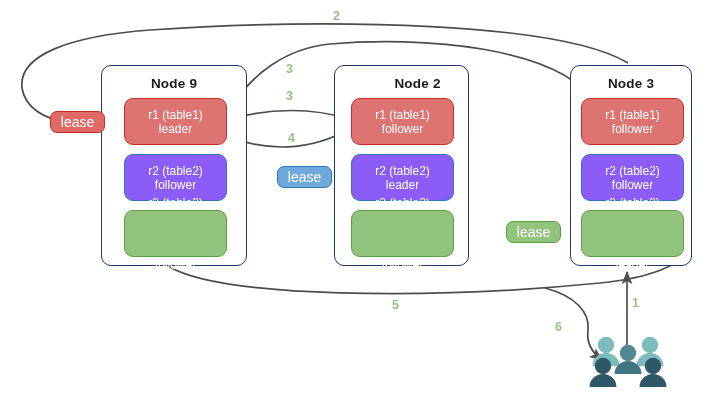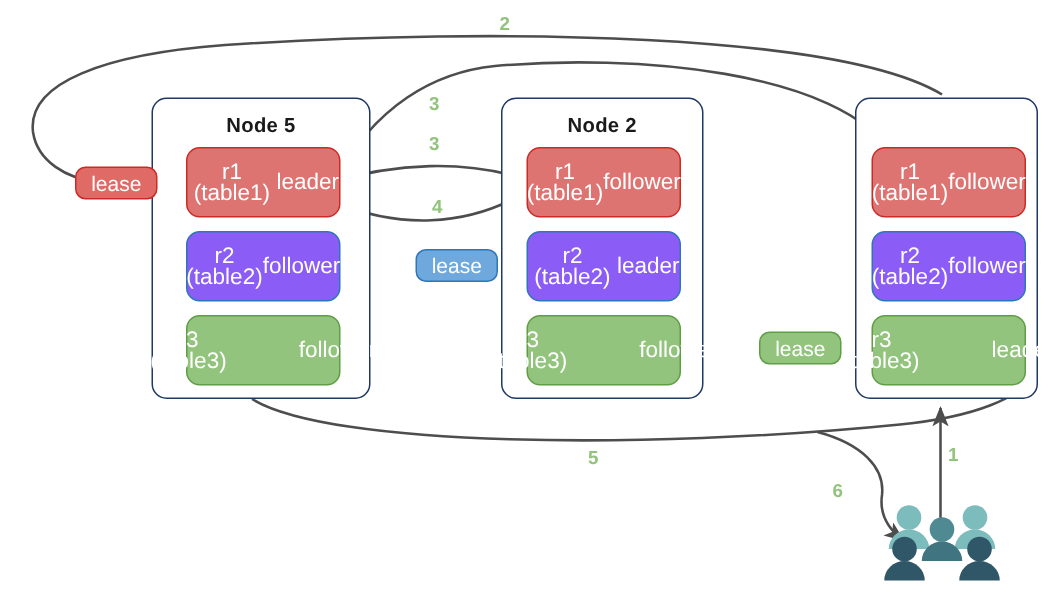--- a/index.html
+++ b/index.html
@@ -41,25 +41,25 @@
     font-size: 13.5px;
     font-weight: bold;
     color: #1a1a1a;
     letter-spacing: 0.2px;
   }
   .replica {
     position: absolute;
     box-sizing: border-box;
     border-radius: 9px;
     display: flex;
-    flex-direction: row;
+    flex-direction: column;
     align-items: center;
     justify-content: center;
     color: #ffffff;
-    font-size: 15px;
+    font-size: 12px;
     line-height: 14px;
     text-align: center;
   }
   .replica span { display: block; }
   .rep-red   { background: #dd7471; border: 1.4px solid #cc2b25; }
   .rep-blue  { background: #8b5cf6; border: 1.4px solid #2f76b8; }
   .rep-green { background: #93c47d; border: 1.4px solid #5e9e45; gap: 48px; }
 
   .lease {
     position: absolute;
@@ -108,52 +108,53 @@
     <path d="M351,128 C310,152 265,152 224,135" fill="none" stroke="#4d4d4d" stroke-width="1.7" marker-end="url(#ah)"></path>
 
     <path d="M168,266 C220,298 430,300 600,283 C650,278 682,265 690,248" fill="none" stroke="#4d4d4d" stroke-width="1.7" marker-end="url(#ah)"></path>
 
     <path d="M627,355 L627,272" fill="none" stroke="#4d4d4d" stroke-width="1.7" marker-end="url(#ah)"></path>
 
     <path d="M545,288 C575,296 590,312 588,330 C586,344 594,354 602,360" fill="none" stroke="#4d4d4d" stroke-width="1.7" marker-end="url(#ah)"></path>
   </svg>
 
   <div class="node-box" style="left:101px; top:65px; width:146px; height:201px;">
-    <div class="node-title">Node 5</div>
+    <div class="node-title">Node 9</div>
     <div class="replica rep-red" style="left:22px; top:32px; width:103px; height:47px;">
       <span>r1 (table1)</span>
       <span>leader</span>
     </div>
     <div class="replica rep-blue" style="left:22px; top:88px; width:103px; height:47px;">
       <span>r2 (table2)</span>
       <span>follower</span>
     </div>
     <div class="replica rep-green" style="left:22px; top:144px; width:103px; height:47px;">
       <span>r3 (table3)</span>
       <span>follower</span>
     </div>
   </div>
 
-  <div class="node-box" style="left:334px; top:65px; width:135px; height:201px;">
+  <div class="node-box" style="left:334px; top:65px; width:135px; height:201px;padding-left:16px;">
     <div class="node-title">Node 2</div>
     <div class="replica rep-red" style="left:16px; top:32px; width:103px; height:47px;">
       <span>r1 (table1)</span>
       <span>follower</span>
     </div>
     <div class="replica rep-blue" style="left:16px; top:88px; width:103px; height:47px;">
       <span>r2 (table2)</span>
       <span>leader</span>
     </div>
     <div class="replica rep-green" style="left:16px; top:144px; width:103px; height:47px;">
       <span>r3 (table3)</span>
       <span>follower</span>
     </div>
   </div>
 
   <div class="node-box" style="left:570px; top:65px; width:122px; height:201px;">
+    <div class="node-title">Node 3</div>
     <div class="replica rep-red" style="left:10px; top:32px; width:103px; height:47px;">
       <span>r1 (table1)</span>
       <span>follower</span>
     </div>
     <div class="replica rep-blue" style="left:10px; top:88px; width:103px; height:47px;">
       <span>r2 (table2)</span>
       <span>follower</span>
     </div>
     <div class="replica rep-green" style="left:10px; top:144px; width:103px; height:47px;">
       <span>r3 (table3)</span>

